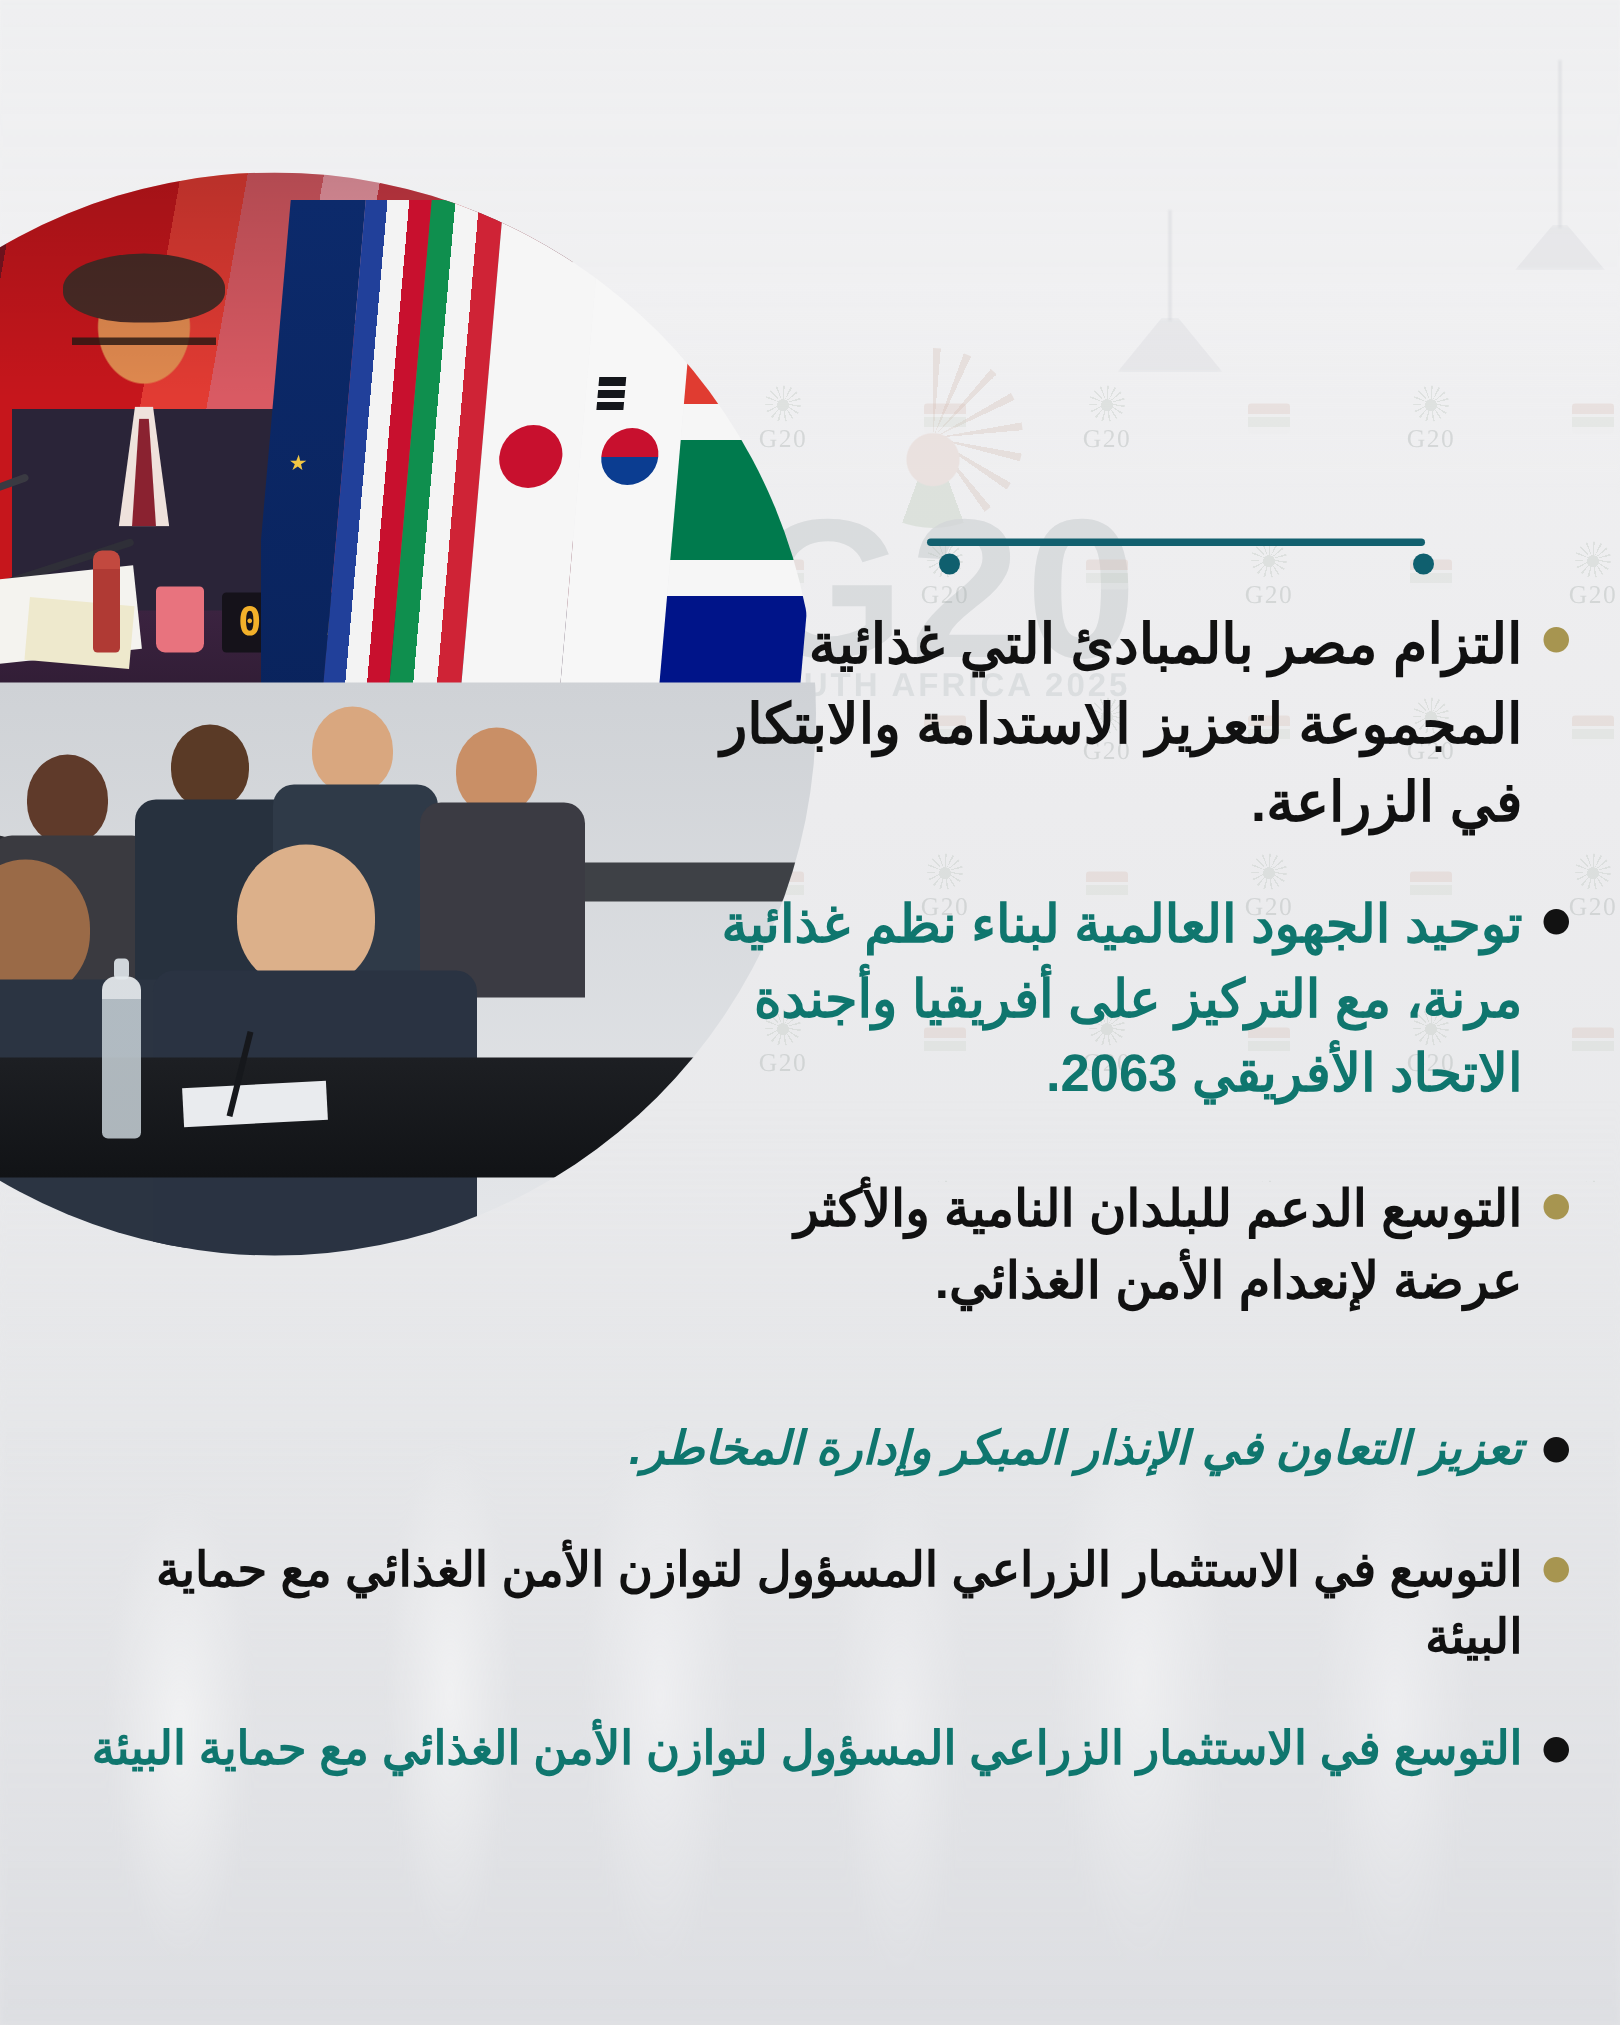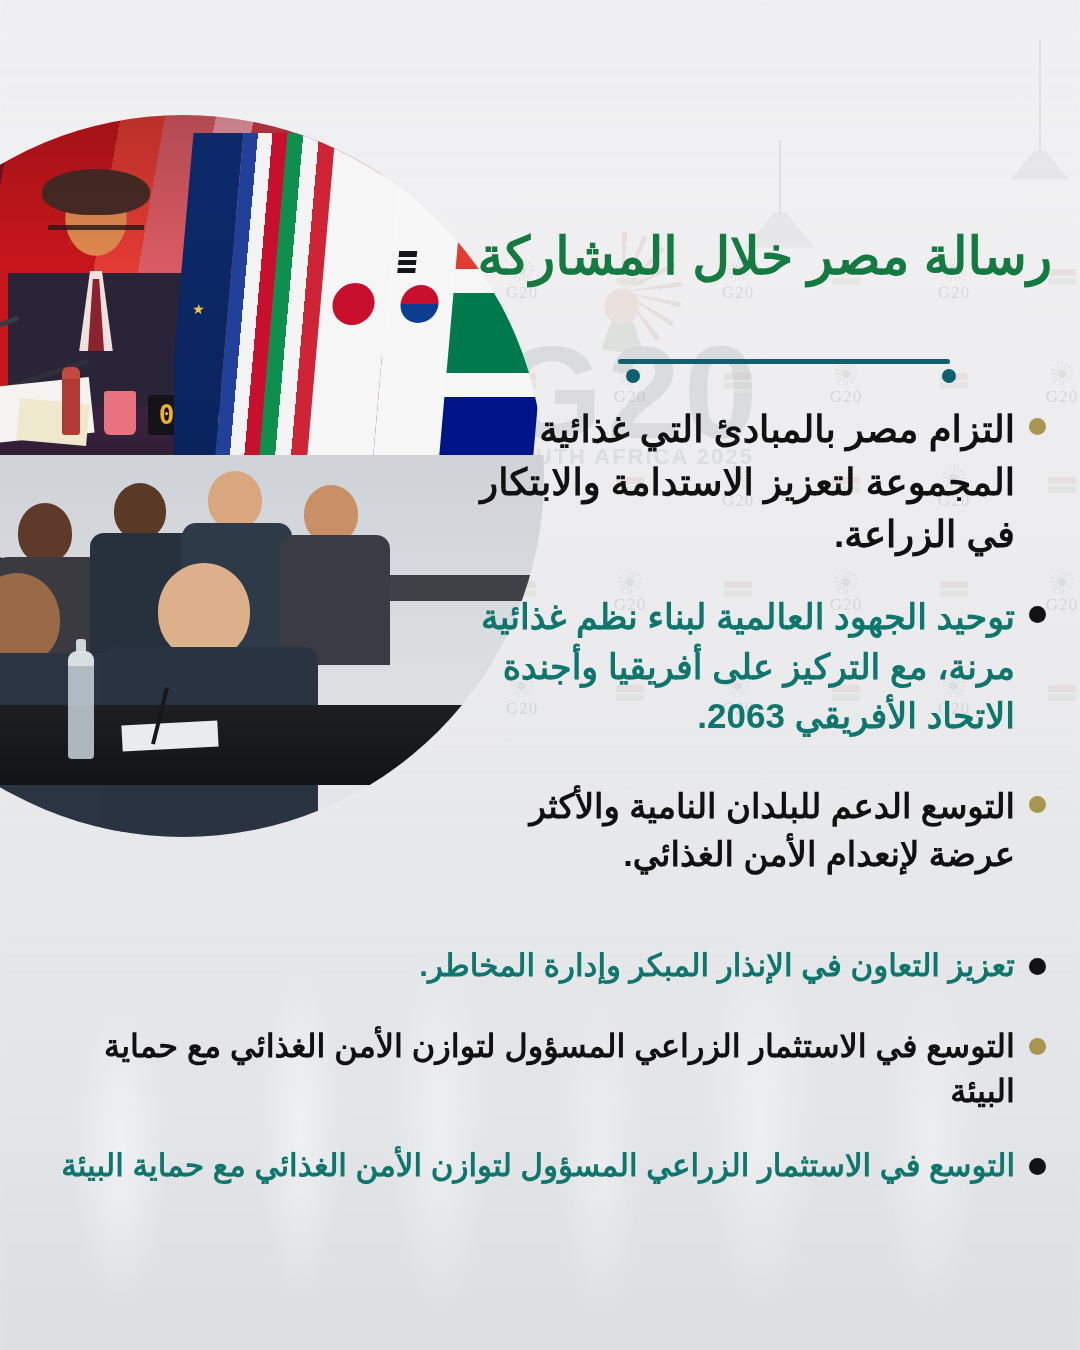--- a/index.html
+++ b/index.html
@@ -317,21 +317,21 @@
   #b1{ top:0;   right:34px; width:566px; }
   #b1 .btext{ font-size:37px; }
 
   #b2{ top:188px; right:34px; width:566px; }
   #b2 .btext{ font-size:35px; }
 
   #b3{ top:378px; right:34px; width:566px; }
   #b3 .btext{ font-size:34px; }
 
   #b4{ top:540px; right:34px; width:812px; }
-  #b4 .btext{ font-size:31px; }
+  #b4 .btext{ font-size:31px;font-style:italic; }
 
   #b5{ top:620px; right:34px; width:1002px; }
   #b5 .btext{ font-size:32px; }
 
   #b6{ top:740px; right:34px; width:1002px; }
   #b6 .btext{ font-size:31px; }
 
   
   .footer{
     position:absolute; left:440px; bottom:0; width:640px; height:60px;
@@ -537,21 +537,20 @@
 
         <div class="ph-table"></div>
         <div class="ph-doc"></div>
         <div class="ph-pen"></div>
         <div class="ph-bottle"></div>
 
       </div>
     </div>
   </div>
 
-  <div class="title">رسالة مصر خلال المشاركة</div>
   <div class="divider">
     <div class="dot a"></div>
     <div class="line"></div>
     <div class="dot b"></div>
   </div>
 
   <div class="bullets">
 
     <div class="bullet" id="b1">
       <span class="dot gold"></span>

